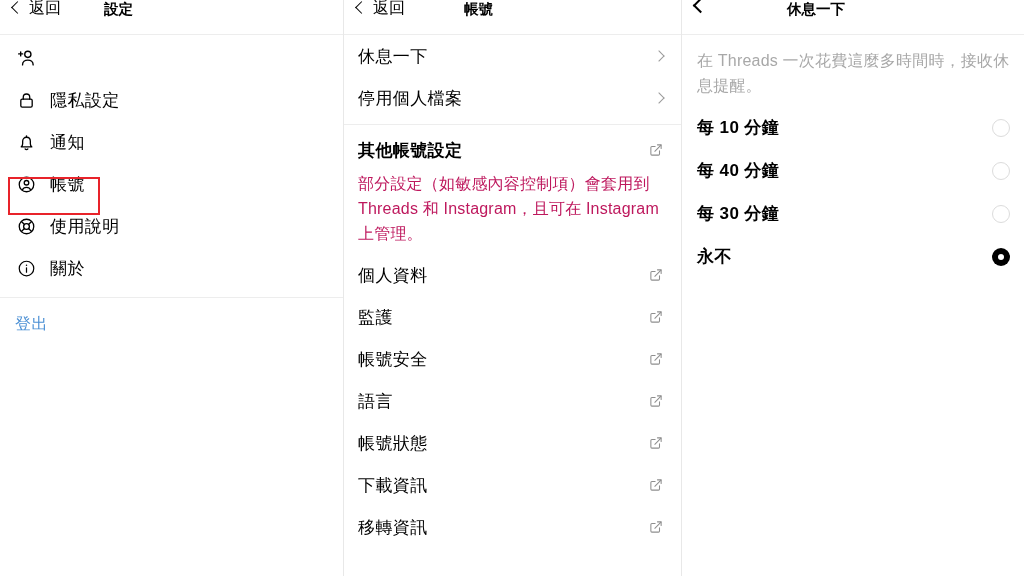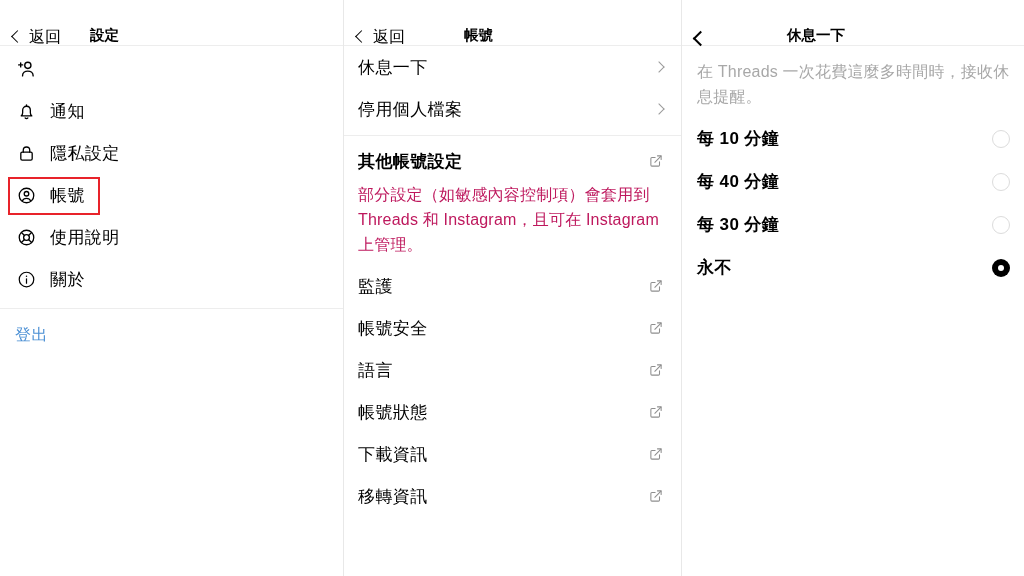--- a/index.html
+++ b/index.html
@@ -26,24 +26,24 @@
     background: #ffffff;
     overflow: hidden;
   }
   .panel-left   { width: 343px; }
   .panel-mid    { width: 338px; border-left: 1px solid #e8e8e8; }
   .panel-right  { width: 343px; border-left: 1px solid #e8e8e8; }
 
   
   .hdr {
     position: relative;
-    height: 46px;
+    height: 35px;
     border-bottom: 1px solid #ededed;
     display: flex;
-    align-items: flex-end;
+    align-items: flex-start;
   }
   .hdr-back {
     display: flex;
     align-items: center;
     gap: 7px;
     padding-left: 13px;
     color: #000000;
     font-size: 16px;
     line-height: 1;
     cursor: pointer;
@@ -63,21 +63,21 @@
   }
   .hdr-title {
     position: absolute;
     left: 0; right: 0;
     text-align: center;
     font-size: 14.5px;
     font-weight: bold;
     color: #000000;
     pointer-events: none;
   }
-  .panel-left  .hdr-title { left: 90px; right: auto; text-align: left; margin-top: 29px; }
+  .panel-left  .hdr-title { left: 104px; right: auto; text-align: left; }
   .panel-mid   .hdr-title { left: 120px; right: auto; text-align: left; }
   .panel-right .hdr-title { left: 105px; right: auto; text-align: left; }
 
   
   .side-list { padding-top: 2px; }
   .side-row {
     display: flex;
     align-items: center;
     gap: 13px;
     height: 42px;
@@ -225,36 +225,36 @@
             <circle cx="14" cy="8" r="3.4"></circle>
             <path d="M8.2 19.5c0-3.2 2.6-5.2 5.8-5.2s5.8 2 5.8 5.2"></path>
             <path d="M4 7.5h4.4M6.2 5.3v4.4"></path>
           </svg>
         </span>
       </div>
 
       <div class="side-row">
         <span class="side-ico">
           <svg viewBox="0 0 24 24" width="21" height="21" fill="none" stroke="currentColor" stroke-width="1.5" stroke-linecap="round" stroke-linejoin="round">
+            <rect x="5.5" y="10.5" width="13" height="9" rx="1.6"></rect>
+            <path d="M8.3 10.5V8.2c0-2 1.6-3.6 3.7-3.6s3.7 1.6 3.7 3.6v2.3"></path>
+          </svg>
+        </span>
+        <span class="side-label">隱私設定</span>
+      </div>
+
+      <div class="side-row">
+        <span class="side-ico">
+          <svg viewBox="0 0 24 24" width="21" height="21" fill="none" stroke="currentColor" stroke-width="1.5" stroke-linecap="round" stroke-linejoin="round">
             <path d="M6 17h12c-1.3-1-1.6-2.1-1.6-3.6v-2.8c0-2.6-1.9-4.6-4.4-4.6S7.6 8 7.6 10.6v2.8C7.6 14.9 7.3 16 6 17z"></path>
             <path d="M10.4 19.3c.4.5 1 .8 1.6.8s1.2-.3 1.6-.8"></path>
             <path d="M12 6V4.4"></path>
           </svg>
         </span>
         <span class="side-label">通知</span>
-      </div>
-
-      <div class="side-row">
-        <span class="side-ico">
-          <svg viewBox="0 0 24 24" width="21" height="21" fill="none" stroke="currentColor" stroke-width="1.5" stroke-linecap="round" stroke-linejoin="round">
-            <rect x="5.5" y="10.5" width="13" height="9" rx="1.6"></rect>
-            <path d="M8.3 10.5V8.2c0-2 1.6-3.6 3.7-3.6s3.7 1.6 3.7 3.6v2.3"></path>
-          </svg>
-        </span>
-        <span class="side-label">隱私設定</span>
       </div>
 
       <div class="side-row">
         <span class="side-ico">
           <svg viewBox="0 0 24 24" width="21" height="21" fill="none" stroke="currentColor" stroke-width="1.5" stroke-linecap="round" stroke-linejoin="round">
             <circle cx="12" cy="12" r="8.3"></circle>
             <circle cx="12" cy="10" r="2.6"></circle>
             <path d="M7.2 18.4c.8-2 2.6-3.2 4.8-3.2s4 1.2 4.8 3.2"></path>
           </svg>
         </span>
@@ -322,20 +322,30 @@
           <svg class="ext-ico" viewBox="0 0 24 24" fill="none" stroke="currentColor" stroke-width="1.8" stroke-linecap="round" stroke-linejoin="round">
             <path d="M18 13.5V19a1.8 1.8 0 0 1-1.8 1.8H5A1.8 1.8 0 0 1 3.2 19V7.8A1.8 1.8 0 0 1 5 6h5.5"></path>
             <path d="M14.5 3.2h6.3v6.3"></path>
               <path d="M10 14.2L20.5 3.5"></path>
           </svg>
         </span>
       </div>
 
       <div class="mid-desc">部分設定（如敏感內容控制項）會套用到 Threads 和 Instagram，且可在 Instagram 上管理。</div>
 
+      <div class="mid-row">
+        <span class="txt">個人資料</span>
+        <span>
+          <svg class="ext-ico" viewBox="0 0 24 24" fill="none" stroke="currentColor" stroke-width="1.8" stroke-linecap="round" stroke-linejoin="round">
+            <path d="M18 13.5V19a1.8 1.8 0 0 1-1.8 1.8H5A1.8 1.8 0 0 1 3.2 19V7.8A1.8 1.8 0 0 1 5 6h5.5"></path>
+            <path d="M14.5 3.2h6.3v6.3"></path>
+              <path d="M10 14.2L20.5 3.5"></path>
+          </svg>
+        </span>
+      </div>
 
       <div class="mid-row">
         <span class="txt">監護</span>
         <span>
           <svg class="ext-ico" viewBox="0 0 24 24" fill="none" stroke="currentColor" stroke-width="1.8" stroke-linecap="round" stroke-linejoin="round">
             <path d="M18 13.5V19a1.8 1.8 0 0 1-1.8 1.8H5A1.8 1.8 0 0 1 3.2 19V7.8A1.8 1.8 0 0 1 5 6h5.5"></path>
             <path d="M14.5 3.2h6.3v6.3"></path>
               <path d="M10 14.2L20.5 3.5"></path>
           </svg>
         </span>

